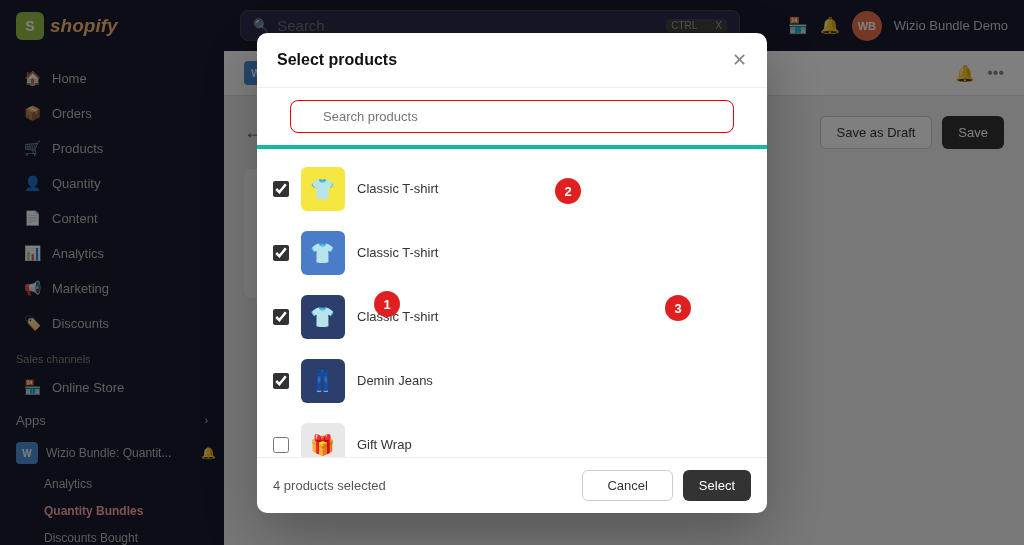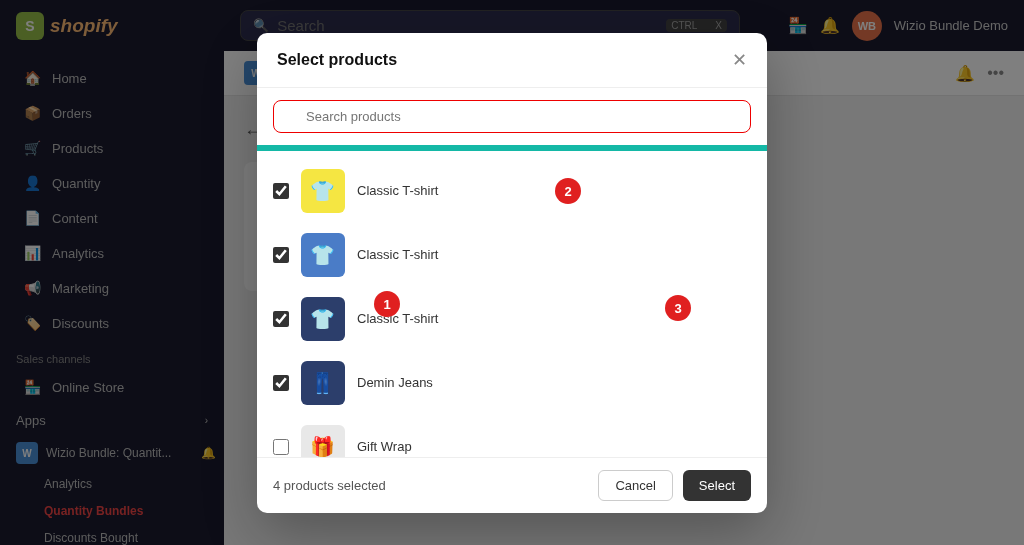--- a/index.html
+++ b/index.html
@@ -8,21 +8,21 @@
     
     .sidebar { width: 224px; min-width: 224px; background: #1a1a2e; color: #ccc; display: flex; flex-direction: column; height: 100%; overflow-y: auto; }
     .sidebar-header { padding: 12px 16px; display: flex; align-items: center; gap: 8px; background: #1a1a2e; }
     .shopify-logo { color: #fff; font-size: 18px; font-weight: bold; display: flex; align-items: center; gap: 6px; }
     .shopify-logo-icon { width: 28px; height: 28px; background: #96bf48; border-radius: 6px; display: flex; align-items: center; justify-content: center; color: white; font-size: 14px; font-weight: bold; }
     .sidebar-nav { padding: 8px 0; flex: 1; }
     .nav-item { display: flex; align-items: center; gap: 10px; padding: 8px 16px; color: #bbb; cursor: pointer; border-radius: 6px; margin: 1px 8px; font-size: 13px; }
     .nav-icon { width: 18px; height: 18px; display: flex; align-items: center; justify-content: center; font-size: 14px; flex-shrink: 0; }
     .nav-section-label { font-size: 11px; color: #888; padding: 12px 16px 4px; text-transform: none; letter-spacing: 0; }
     .nav-sub-item { display: flex; align-items: center; padding: 6px 16px 6px 36px; color: #bbb; cursor: pointer; font-size: 12px; border-radius: 4px; margin: 1px 8px; }
-    .nav-sub-item.active { color: #ef4444; font-weight: 600; }
+    .nav-sub-item.active { color: #fca5a5; font-weight: 600; }
     .apps-section { display: flex; align-items: center; justify-content: space-between; padding: 8px 16px; }
     .apps-label { font-size: 13px; color: #bbb; }
     .apps-chevron { color: #bbb; font-size: 10px; }
     .wizio-item { display: flex; align-items: center; gap: 8px; padding: 6px 8px 6px 16px; cursor: pointer; }
     .wizio-icon { width: 22px; height: 22px; background: #4a90d9; border-radius: 4px; display: flex; align-items: center; justify-content: center; color: white; font-size: 10px; font-weight: bold; }
     .wizio-label { color: #bbb; font-size: 12px; flex: 1; }
     .bell-icon-small { color: #888; font-size: 12px; }
 
     
     .main { flex: 1; display: flex; flex-direction: column; overflow: hidden; background: #f1f1f1; }
@@ -54,37 +54,37 @@
     .radio-group { display: flex; flex-direction: column; gap: 8px; }
     .radio-row { display: flex; align-items: center; gap: 8px; font-size: 13px; color: #555; }
     .radio-row input[type="radio"] { accent-color: #333; }
 
     
     .modal-overlay { position: fixed; top: 0; left: 0; right: 0; bottom: 0; background: rgba(0,0,0,0.5); display: flex; align-items: center; justify-content: center; z-index: 1000; }
     .modal { background: #fff; border-radius: 10px; width: 510px; max-height: 480px; display: flex; flex-direction: column; box-shadow: 0 20px 60px rgba(0,0,0,0.3); }
     .modal-header { padding: 16px 20px; border-bottom: 1px solid #eee; display: flex; align-items: center; justify-content: space-between; }
     .modal-title { font-size: 16px; font-weight: 600; color: #111; }
     .modal-close { background: none; border: none; font-size: 18px; color: #888; cursor: pointer; }
-    .modal-search { padding: 12px 16px; border-bottom: 6px solid #14b8a6; }
+    .modal-search { padding: 12px 33px; border-bottom: 4px solid #14b8a6; }
     .modal-search-input { width: 100%; border: 1.5px solid #e00; border-radius: 8px; padding: 8px 12px 8px 32px; font-size: 13px; outline: none; position: relative; }
     .search-wrapper { position: relative; }
     .search-icon-inner { position: absolute; left: 10px; top: 50%; transform: translateY(-50%); color: #888; font-size: 14px; }
     .modal-list { flex: 1; overflow-y: auto; padding: 8px 0; }
     .product-item { display: flex; align-items: center; gap: 12px; padding: 10px 16px; cursor: pointer; }
     .product-checkbox { width: 16px; height: 16px; accent-color: #333; flex-shrink: 0; }
     .product-thumb { width: 44px; height: 44px; border-radius: 6px; object-fit: cover; flex-shrink: 0; display: flex; align-items: center; justify-content: center; font-size: 20px; }
     .product-thumb.yellow { background: #f5e642; }
     .product-thumb.blue { background: #4a7cc7; }
     .product-thumb.navy { background: #2c3e6b; }
     .product-thumb.light { background: #e8e8e8; }
     .product-name { font-size: 13px; color: #333; font-weight: 500; }
     .modal-footer { padding: 12px 16px; border-top: 1px solid #eee; display: flex; align-items: center; justify-content: space-between; }
     .selected-count { font-size: 13px; color: #555; }
     .footer-actions { display: flex; gap: 10px; }
-    .btn-cancel { padding: 7px 16px; border: 1px solid #ccc; background: #fff; border-radius: 6px; font-size: 13px; cursor: pointer; color: #333; }
+    .btn-cancel { padding: 7px 24px; border: 1px solid #ccc; background: #fff; border-radius: 6px; font-size: 13px; cursor: pointer; color: #333; }
     .btn-select { padding: 7px 16px; background: #333; color: #fff; border: none; border-radius: 6px; font-size: 13px; cursor: pointer; }
 
     
     .annotation { position: absolute; width: 26px; height: 26px; background: #e02020; border-radius: 50%; color: white; font-size: 13px; font-weight: bold; display: flex; align-items: center; justify-content: center; z-index: 2000; }
   </style>
 </head>
 <body>
 
 <div class="sidebar">
   <div class="sidebar-header">
@@ -181,20 +181,24 @@
     <div class="app-icon-small">W</div>
     <span class="page-header-title">Wizio Bundle: Quantity Breaks</span>
     <span class="page-header-bell" style="margin-left:auto;">🔔</span>
     <span class="page-header-dots">•••</span>
   </div>
 
   <div class="content-area">
     <div class="bundle-deal-header">
       <span class="back-arrow">←</span>
       <span class="bundle-deal-title">Bundle deal</span>
+      <div class="header-actions">
+        <button class="btn-draft">Save as Draft</button>
+        <button class="btn-save">Save</button>
+      </div>
     </div>
 
     <div class="form-section" style="width:calc(100% - 360px);">
       <div class="section-label">Target</div>
       <div class="radio-group">
         <label class="radio-row">
           <input type="radio" name="target" style="">
           <span>All pro...</span>
         </label>
         <label class="radio-row">

